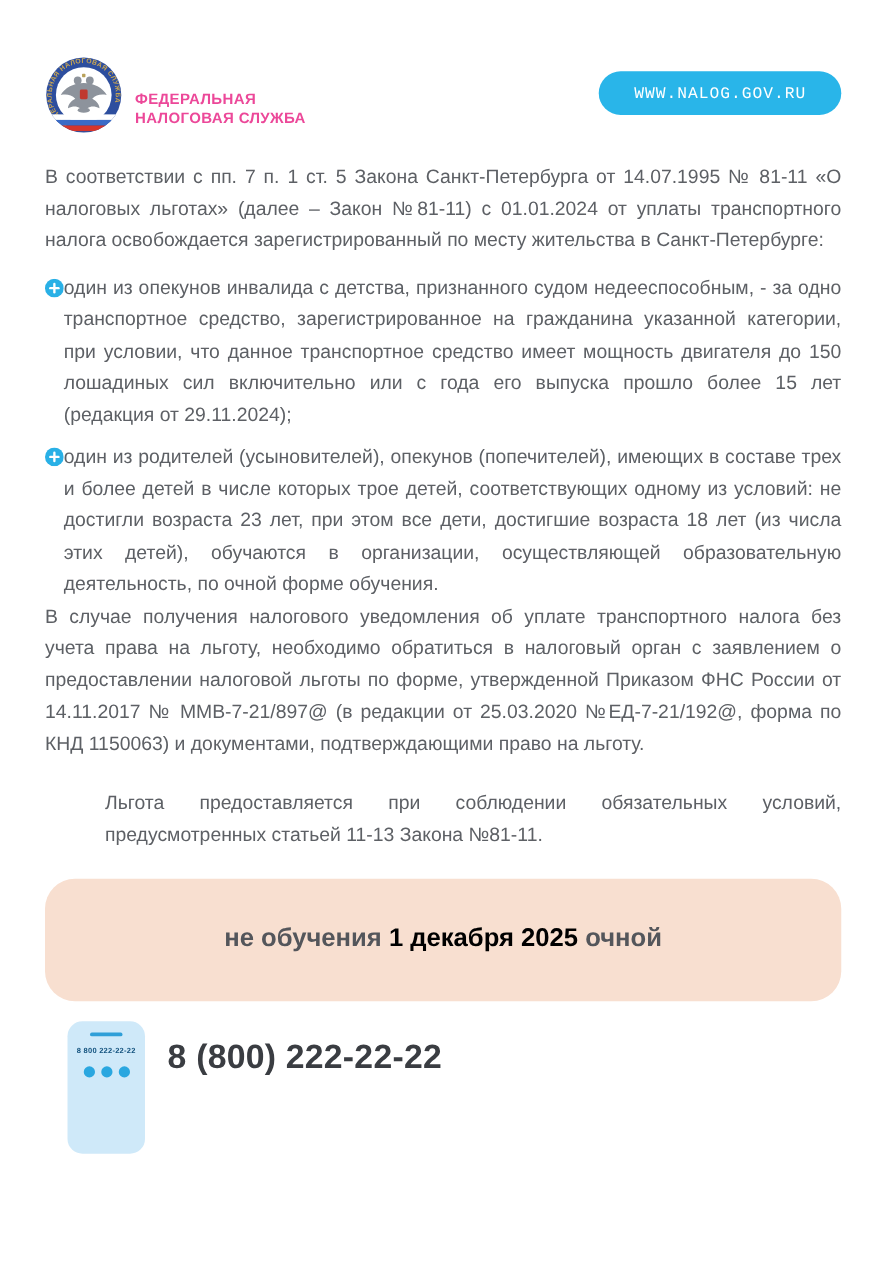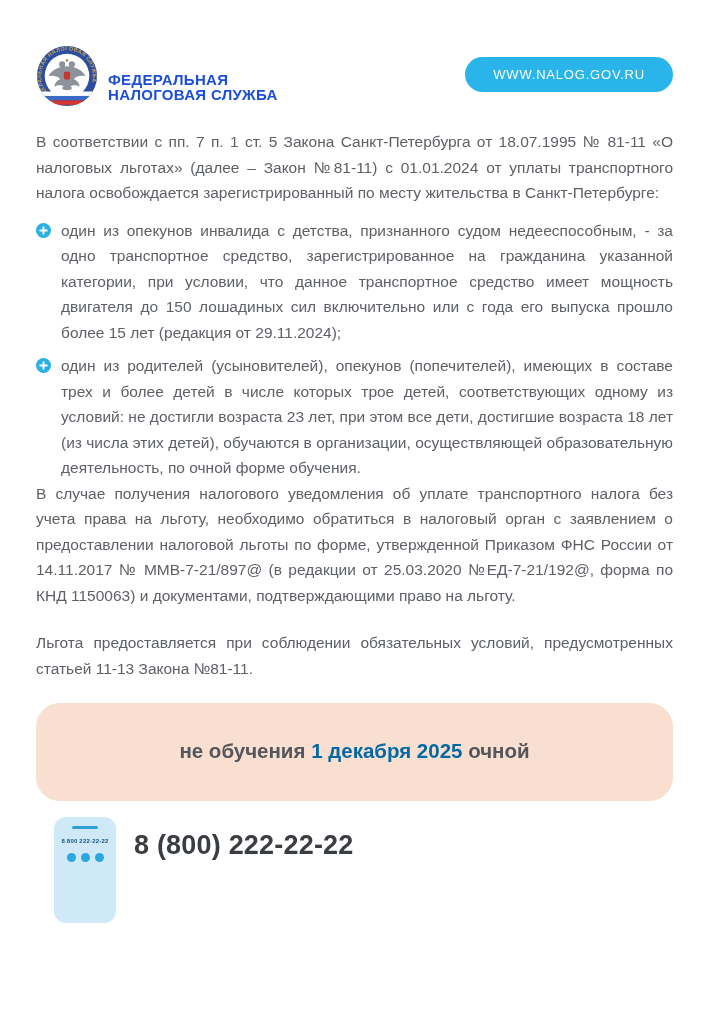--- a/index.html
+++ b/index.html
@@ -11,60 +11,60 @@
     position: relative;
     overflow: hidden;
   }
   .page { width: 709px; height: 1024px; background: #ffffff; padding: 45px 36px 0 36px; }
 
   
   .header { display: flex; align-items: flex-start; justify-content: space-between; }
   .logo-group { display: flex; align-items: center; gap: 10px; }
   .emblem { width: 62px; height: 62px; flex: 0 0 auto; }
   .org-name {
-    font-weight: bold; font-size: 15px; line-height: 15px;
-    letter-spacing: 0.3px; color: #1d4ed8; text-transform: uppercase; margin-top: 21px;
+    font-weight: bold; font-size: 12px; line-height: 15px;
+    letter-spacing: 0.3px; color: #ec4899; text-transform: uppercase; margin-top: 21px;
   }
   .site-pill {
     display: inline-block; margin-top: 12px;
     background: #29b5e9; color: #ffffff;
     font-size: 13px; font-weight: normal; letter-spacing: 0.8px;
     padding: 10px 28px; border-radius: 19px;
-    text-decoration: none; cursor: pointer;
+    text-decoration: none; cursor: pointer; font-family: Liberation Mono, monospace;
   }
 
   
   h1.title {
     margin: 26px auto 0 auto; max-width: 642px;
     text-align: center; color: #54565b;
     font-size: 20px; line-height: 26px; font-weight: bold;
     letter-spacing: -0.1px;
   }
 
   
   .body-text {
     font-size: 15.5px; line-height: 25.5px;
     text-align: justify; color: #5d6065;
   }
   .intro { margin-top: 22px; }
   .bullets { list-style: none; margin-top: 12px; }
-  .bullets li { display: flex; gap: 10px; margin-top: 8px; }
+  .bullets li { display: flex; margin-top: 8px; }
   .plus-icon { flex: 0 0 auto; margin-top: 5px; width: 15px; height: 15px; }
   .bullets .body-text { flex: 1 1 auto; }
   .notice { }
-  .conditions { margin-top: 22px; }
+  .conditions { margin-top: 22px; margin-left: 48px; }
 
   
   .banner {
     margin-top: 22px; border-radius: 24px;
     background: #f8dfd0; padding: 30px 20px 32px 20px;
     text-align: center; color: #54565b;
     font-size: 20.5px; line-height: 36px; font-weight: bold;
   }
-  .banner .red { color: #0369a1; }
+  .banner .red { color: #000000; }
 
   
   .contact { display: flex; align-items: flex-start; gap: 18px; margin-top: 16px; padding-left: 18px; }
   .phone-graphic {
     width: 62px; height: 106px; background: #cfe9f9; border-radius: 12px;
     display: flex; flex-direction: column; align-items: center; flex: 0 0 auto;
   }
   .phone-speaker { width: 26px; height: 3px; background: #2f9fd8; border-radius: 2px; margin-top: 9px; }
   .phone-mini-number {
     font-size: 6px; font-weight: bold; color: #14537f;
@@ -115,21 +115,21 @@
       </svg>
       <div class="org-name">
         <div>ФЕДЕРАЛЬНАЯ</div>
         <div>НАЛОГОВАЯ СЛУЖБА</div>
       </div>
     </div>
     <a class="site-pill">WWW.NALOG.GOV.RU</a>
   </header>
 
 
-  <p class="body-text intro">В соответствии с пп. 7 п. 1 ст. 5 Закона Санкт-Петербурга от 18.07.1995 № 81-11 «О налоговых льготах» (далее – Закон №81-11) с 01.01.2024 от уплаты транспортного налога освобождается зарегистрированный по месту жительства в Санкт-Петербурге:</p>
+  <p class="body-text intro">В соответствии с пп. 7 п. 1 ст. 5 Закона Санкт-Петербурга от 14.07.1995 № 81-11 «О налоговых льготах» (далее – Закон №81-11) с 01.01.2024 от уплаты транспортного налога освобождается зарегистрированный по месту жительства в Санкт-Петербурге:</p>
 
   <ul class="bullets">
     <li>
       <svg class="plus-icon" viewBox="0 0 16 16">
         <circle cx="8" cy="8" r="8" fill="#29b0e6"></circle>
         <rect x="7" y="3.5" width="2" height="9" rx="1" fill="#ffffff"></rect>
         <rect x="3.5" y="7" width="9" height="2" rx="1" fill="#ffffff"></rect>
       </svg>
       <span class="body-text">один из опекунов инвалида с детства, признанного судом недееспособным, - за одно транспортное средство, зарегистрированное на гражданина указанной категории, при условии, что данное транспортное средство имеет мощность двигателя до 150 лошадиных сил включительно или с года его выпуска прошло более 15 лет (редакция от 29.11.2024);</span>
     </li>

